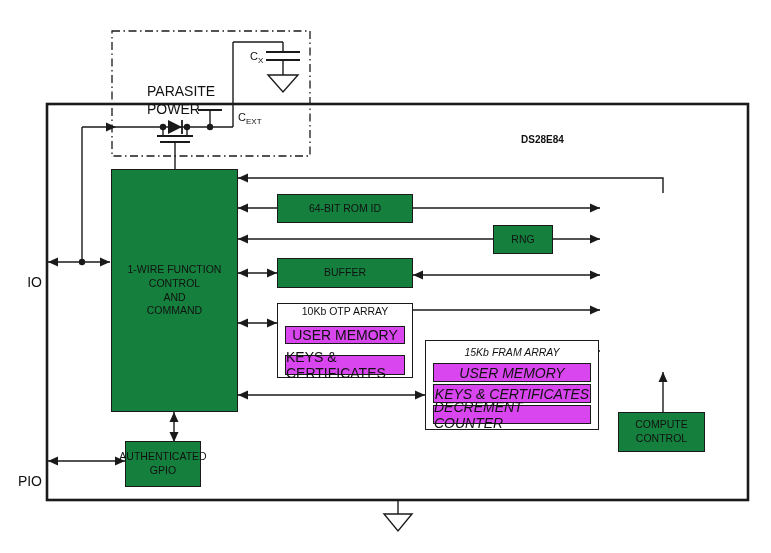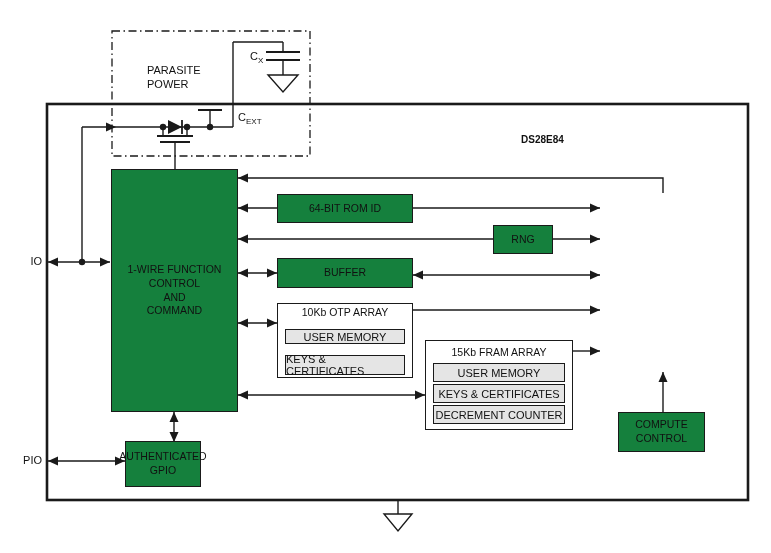--- a/index.html
+++ b/index.html
@@ -7,33 +7,33 @@
     position:relative;width:771px;height:553px;background:#ffffff;overflow:hidden;
     font-family:"Liberation Sans", sans-serif;color:#1a1a1a;
   }
   .wires{position:absolute;left:0;top:0;width:771px;height:553px;}
   .box{
     position:absolute;border:1.5px solid #1a1a1a;background:#15803d;
     display:flex;align-items:center;justify-content:center;text-align:center;
     font-size:10.5px;line-height:1.32;color:#111;box-sizing:border-box;
   }
   .pre{white-space:pre-line;}
-  .lbl{position:absolute;font-size:11px;color:#111;line-height:1.25;}
+  .lbl{position:absolute;font-size:14px;color:#111;line-height:1.25;margin-top:19px;}
   .array{
     position:absolute;border:1.5px solid #1a1a1a;background:#ffffff;
     box-sizing:border-box;display:flex;flex-direction:column;align-items:stretch;
   }
   .array-title{
     text-align:center;font-size:10.5px;color:#111;
     display:flex;align-items:center;justify-content:center;
   }
   .array-row{
-    border:1.5px solid #1a1a1a;background:#e5e5e5;margin:0 7px 2px 7px;
+    border:1.5px solid #1a1a1a;background:#d946ef;margin:0 7px 2px 7px;
     display:flex;align-items:center;justify-content:center;
-    font-size:11px;color:#111;box-sizing:border-box;
+    font-size:14px;color:#111;box-sizing:border-box;
   }
   .chipname{position:absolute;font-size:10px;font-weight:bold;color:#111;}
   .capref{position:absolute;font-size:11px;color:#111;}
   .capref sub{font-size:8px;}
 </style>
 </head>
 <body>
 
 <div class="canvas">
 
@@ -179,21 +179,21 @@
   <div class="box" style="left:493px;top:225px;width:60px;height:29px;">RNG</div>
 
   <div class="box" style="left:277px;top:258px;width:136px;height:30px;">BUFFER</div>
 
   <div class="array" style="left:277px;top:303px;width:136px;height:75px;gap:9px;">
     <div class="array-title" style="height:23px;">10Kb OTP ARRAY</div>
     <div class="array-row" style="height:20px;">USER MEMORY</div>
     <div class="array-row" style="height:20px;">KEYS &amp; CERTIFICATES</div>
   </div>
 
-  <div class="array" style="left:425px;top:340px;width:148px;height:90px;">
+  <div class="array" style="left:425px;top:340px;width:174px;height:90px;font-style:italic;">
     <div class="array-title" style="height:22px;">15Kb FRAM ARRAY</div>
     <div class="array-row" style="height:19px;">USER MEMORY</div>
     <div class="array-row" style="height:19px;">KEYS &amp; CERTIFICATES</div>
     <div class="array-row" style="height:19px;">DECREMENT COUNTER</div>
   </div>
 
 
   <div class="box pre" style="left:618px;top:412px;width:87px;height:40px;">COMPUTE
 CONTROL</div>
 

